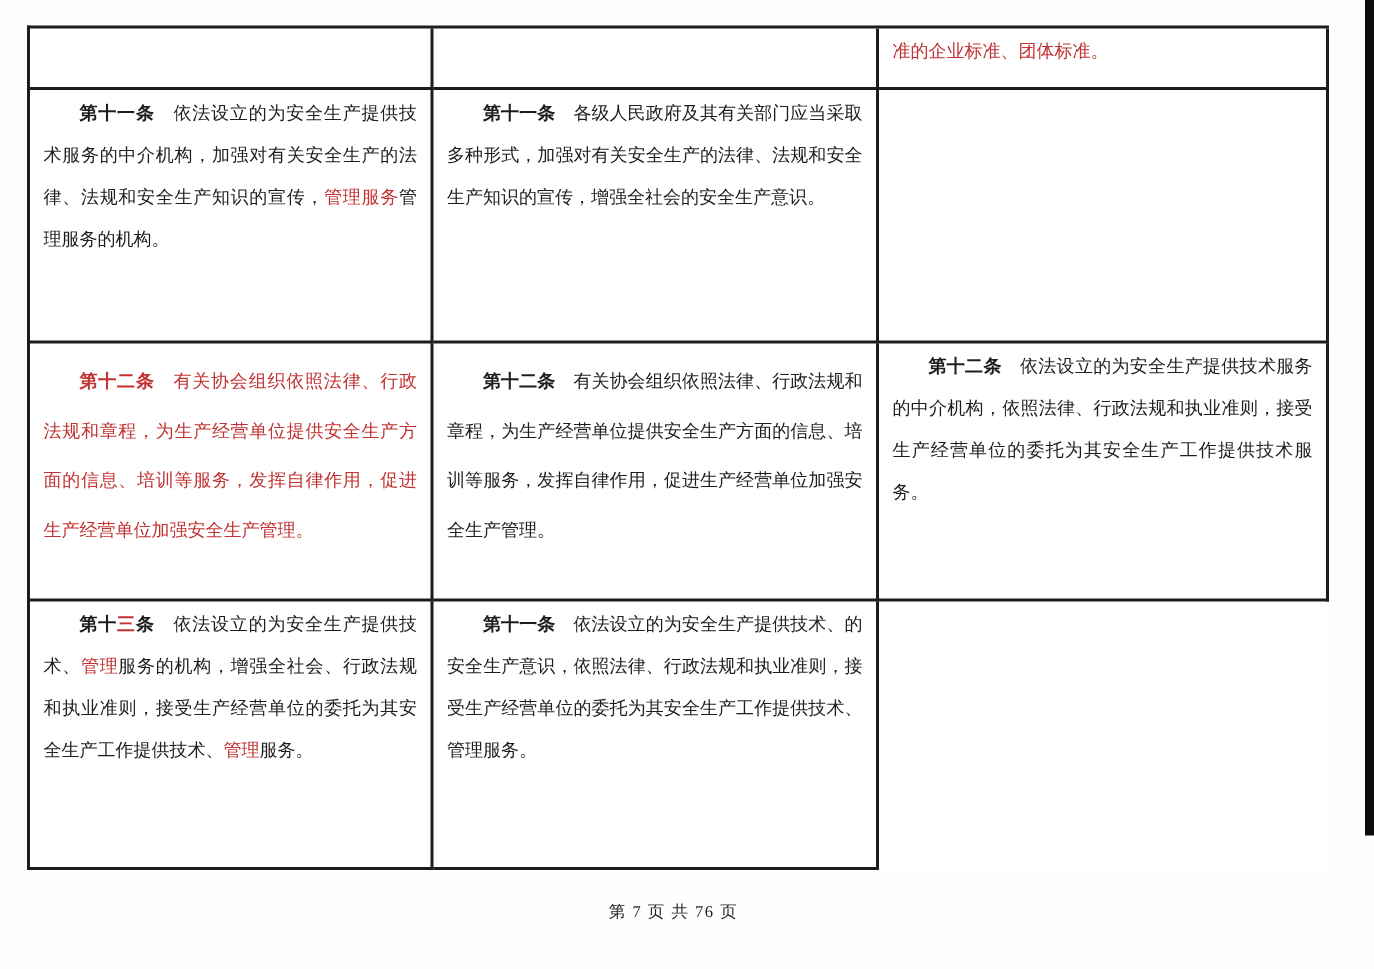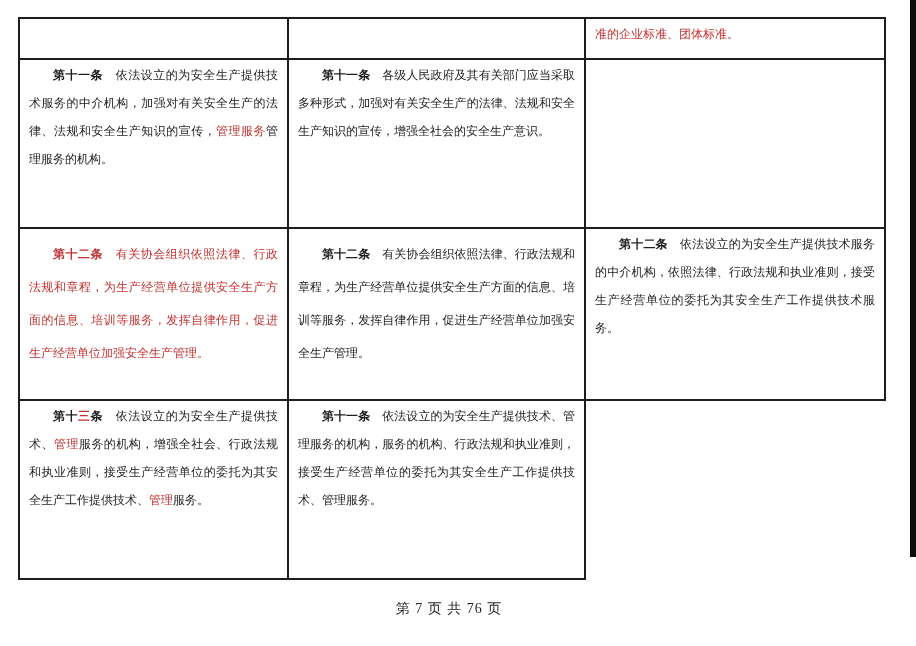--- a/index.html
+++ b/index.html
@@ -33,21 +33,21 @@
     overflow: hidden;
   }
   .cell.no-indent { text-indent: 0; }
   .cell.tall-lines { line-height: 33px; padding-top: 9px; }
   .cell span.bold { font-weight: bold; }
   .cell span.red { color: var(--red, #c23232); }
 
   .page-footer {
     position: absolute; left: 0; top: 600px; width: 898px;
     text-align: center;
-    font-size: 14px;
+    font-size: 11px;
     color: #1f1f1f;
     letter-spacing: 1px;
   }
 
   .scan-strip {
     position: absolute; right: 0; top: 0;
     width: 6px; height: 557px;
     background: #0c0c0c;
   }
 </style>
@@ -64,20 +64,20 @@
 
     <div class="cell"><span class="bold">第十一条</span><span>　依法设立的为安全生产提供技术服务的中介机构，加强对有关安全生产的法律、法规和安全生产知识的宣传，</span><span class="red">管理服务</span><span>管理服务的机构。</span></div>
     <div class="cell"><span class="bold">第十一条</span><span>　各级人民政府及其有关部门应当采取多种形式，加强对有关安全生产的法律、法规和安全生产知识的宣传，增强全社会的安全生产意识。</span></div>
 
     <div class="cell tall-lines"></div>
     <div class="cell tall-lines"><span class="bold red">第十二条</span><span class="red">　有关协会组织依照法律、行政法规和章程，为生产经营单位提供安全生产方面的信息、培训等服务，发挥自律作用，促进生产经营单位加强安全生产管理。</span></div>
     <div class="cell tall-lines"><span class="bold">第十二条</span><span>　有关协会组织依照法律、行政法规和章程，为生产经营单位提供安全生产方面的信息、培训等服务，发挥自律作用，促进生产经营单位加强安全生产管理。</span></div>
 
     <div class="cell"><span class="bold">第十二条</span><span>　依法设立的为安全生产提供技术服务的中介机构，依照法律、行政法规和执业准则，接受生产经营单位的委托为其安全生产工作提供技术服务。</span></div>
     <div class="cell"><span class="bold">第十</span><span class="bold red">三</span><span class="bold">条</span><span>　依法设立的为安全生产提供技术、</span><span class="red">管理</span><span>服务的机构，增强全社会、行政法规和执业准则，接受生产经营单位的委托为其安全生产工作提供技术、</span><span class="red">管理</span><span>服务。</span></div>
-    <div class="cell"><span class="bold">第十一条</span><span>　依法设立的为安全生产提供技术、管理服务的机构，服务的机构、行政法规和执业准则，接受生产经营单位的委托为其安全生产工作提供技术、管理服务。</span></div>
+    <div class="cell"><span class="bold">第十一条</span><span>　依法设立的为安全生产提供技术、的安全生产意识，依照法律、行政法规和执业准则，接受生产经营单位的委托为其安全生产工作提供技术、管理服务。</span></div>
   </div>
 
   <div class="page-footer">第 7 页 共 76 页</div>
 
   <div class="scan-strip"></div>
 
 </div>
 
 </body></html>

